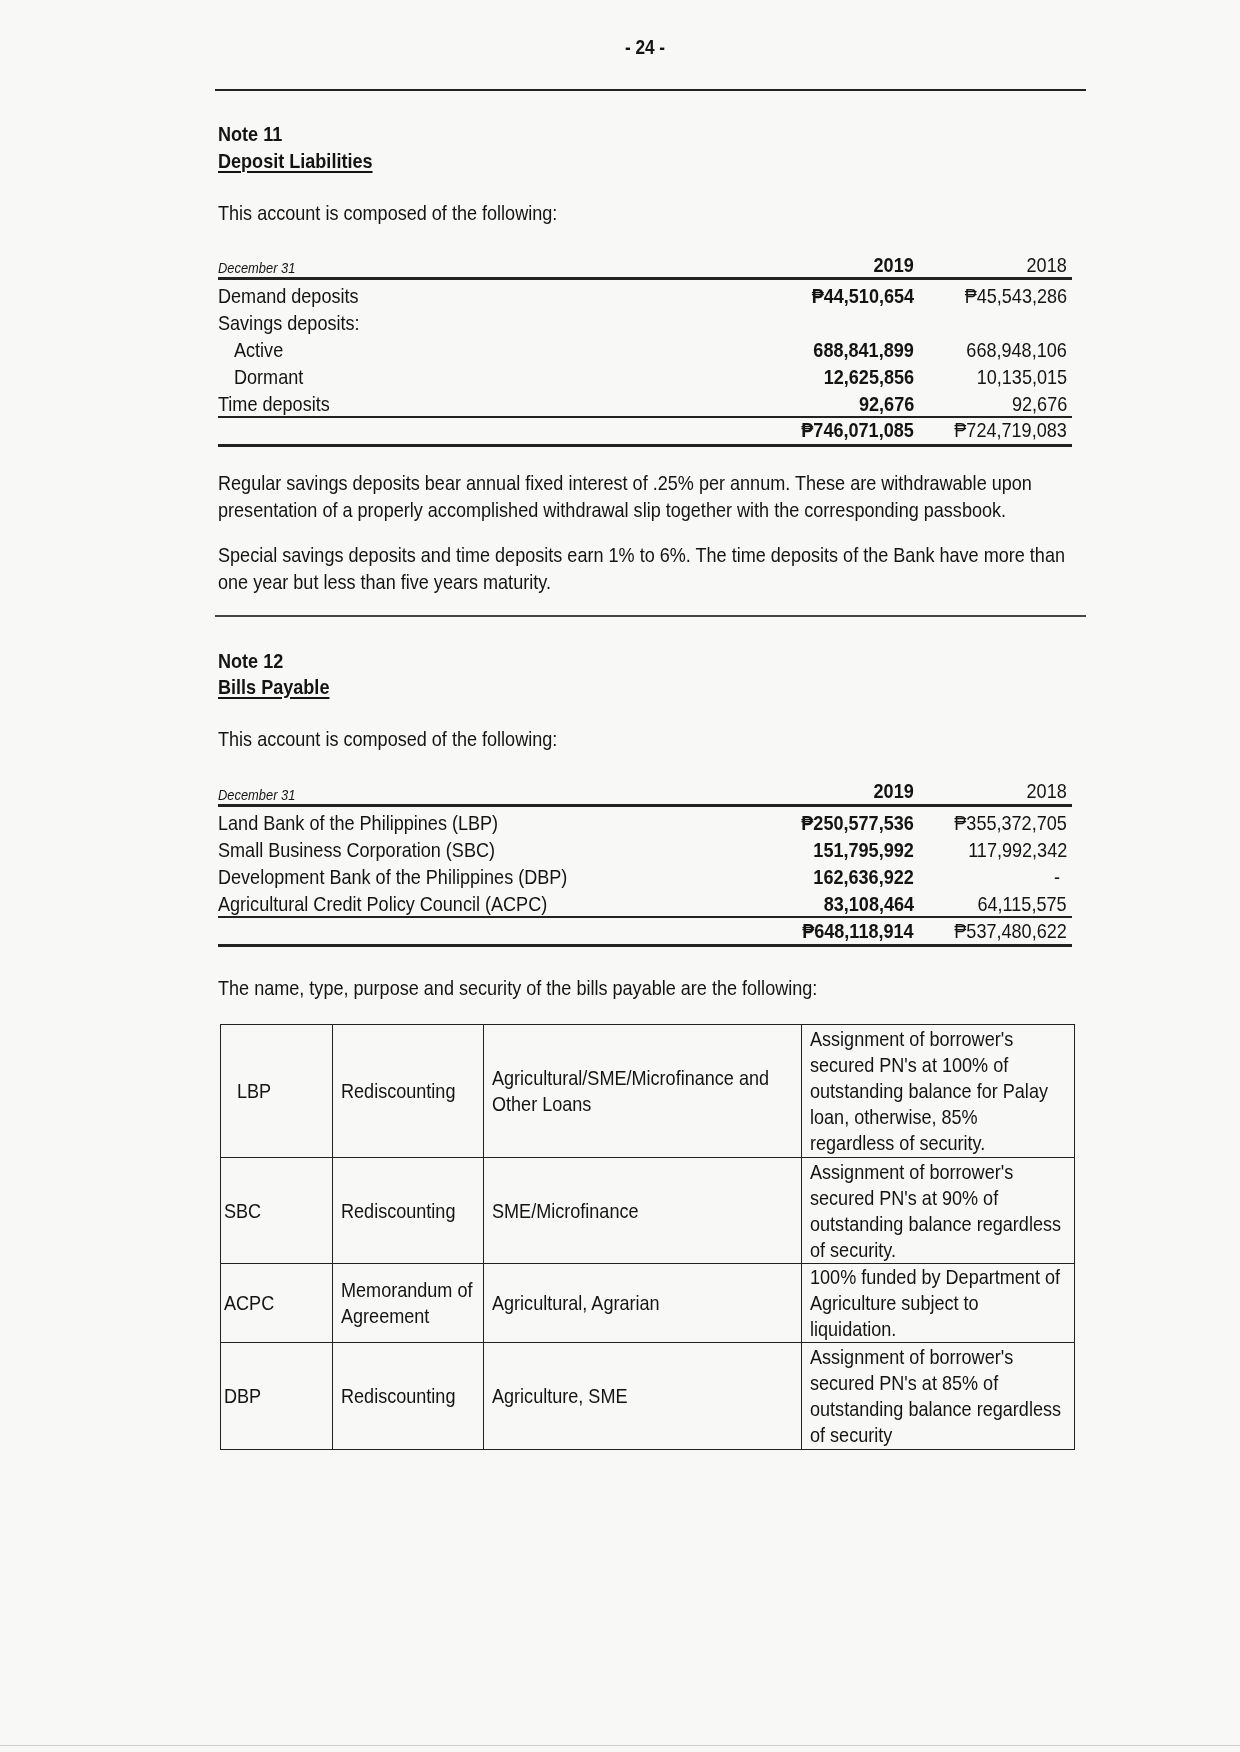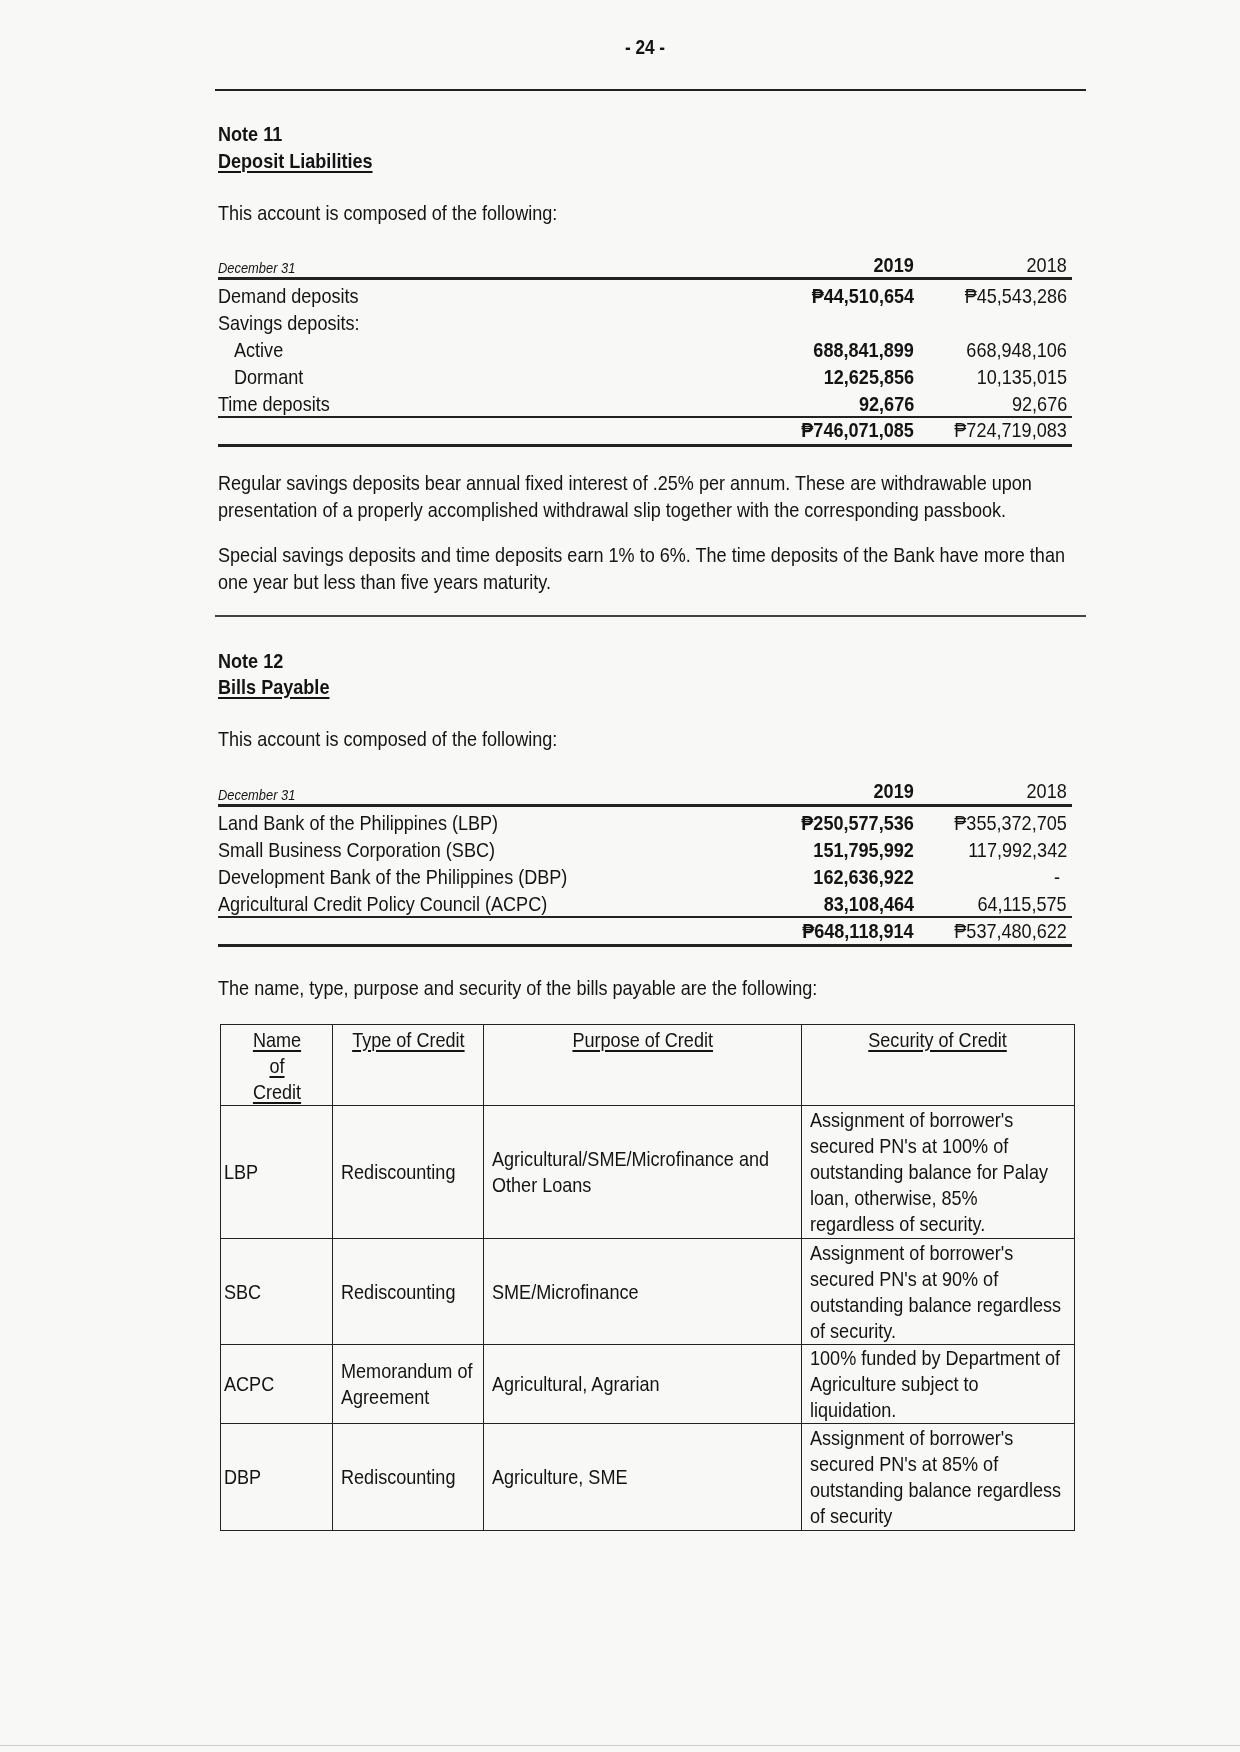--- a/index.html
+++ b/index.html
@@ -125,28 +125,22 @@
 <div class="txt" style="left:218px; top:974px;">The name, type, purpose and security of the bills payable are the following:</div>
 
 <table class="credit">
   <colgroup>
     <col style="width:112px">
     <col style="width:151px">
     <col style="width:318px">
     <col style="width:273px">
   </colgroup>
   <tbody>
-      <tr style="height:54px;">
-    <th><span class="sqc ul" style="white-space:normal; width:70px;">Name of Credit</span></th>
-    <th><span class="sqc ul">Type of Credit</span></th>
-    <th><span class="sqc ul">Purpose of Credit</span></th>
-    <th><span class="sqc ul">Security of Credit</span></th>
-  </tr>
   <tr style="height:133px;">
-    <td style="padding-left:3px;"><span class="sq">LBP</span></td>
+    <td style="padding-left:16px;"><span class="sq">LBP</span></td>
     <td><span class="sq">Rediscounting</span></td>
     <td>
           <span class="cellwrap">Agricultural/SME/Microfinance and Other Loans</span>
         </td>
     <td>
           <span class="cellwrap">Assignment of borrower's secured PN's at 100% of outstanding balance for Palay loan, otherwise, 85% regardless of security.</span>
         </td>
   </tr>
   <tr style="height:106px;">
     <td style="padding-left:3px;"><span class="sq">SBC</span></td>

